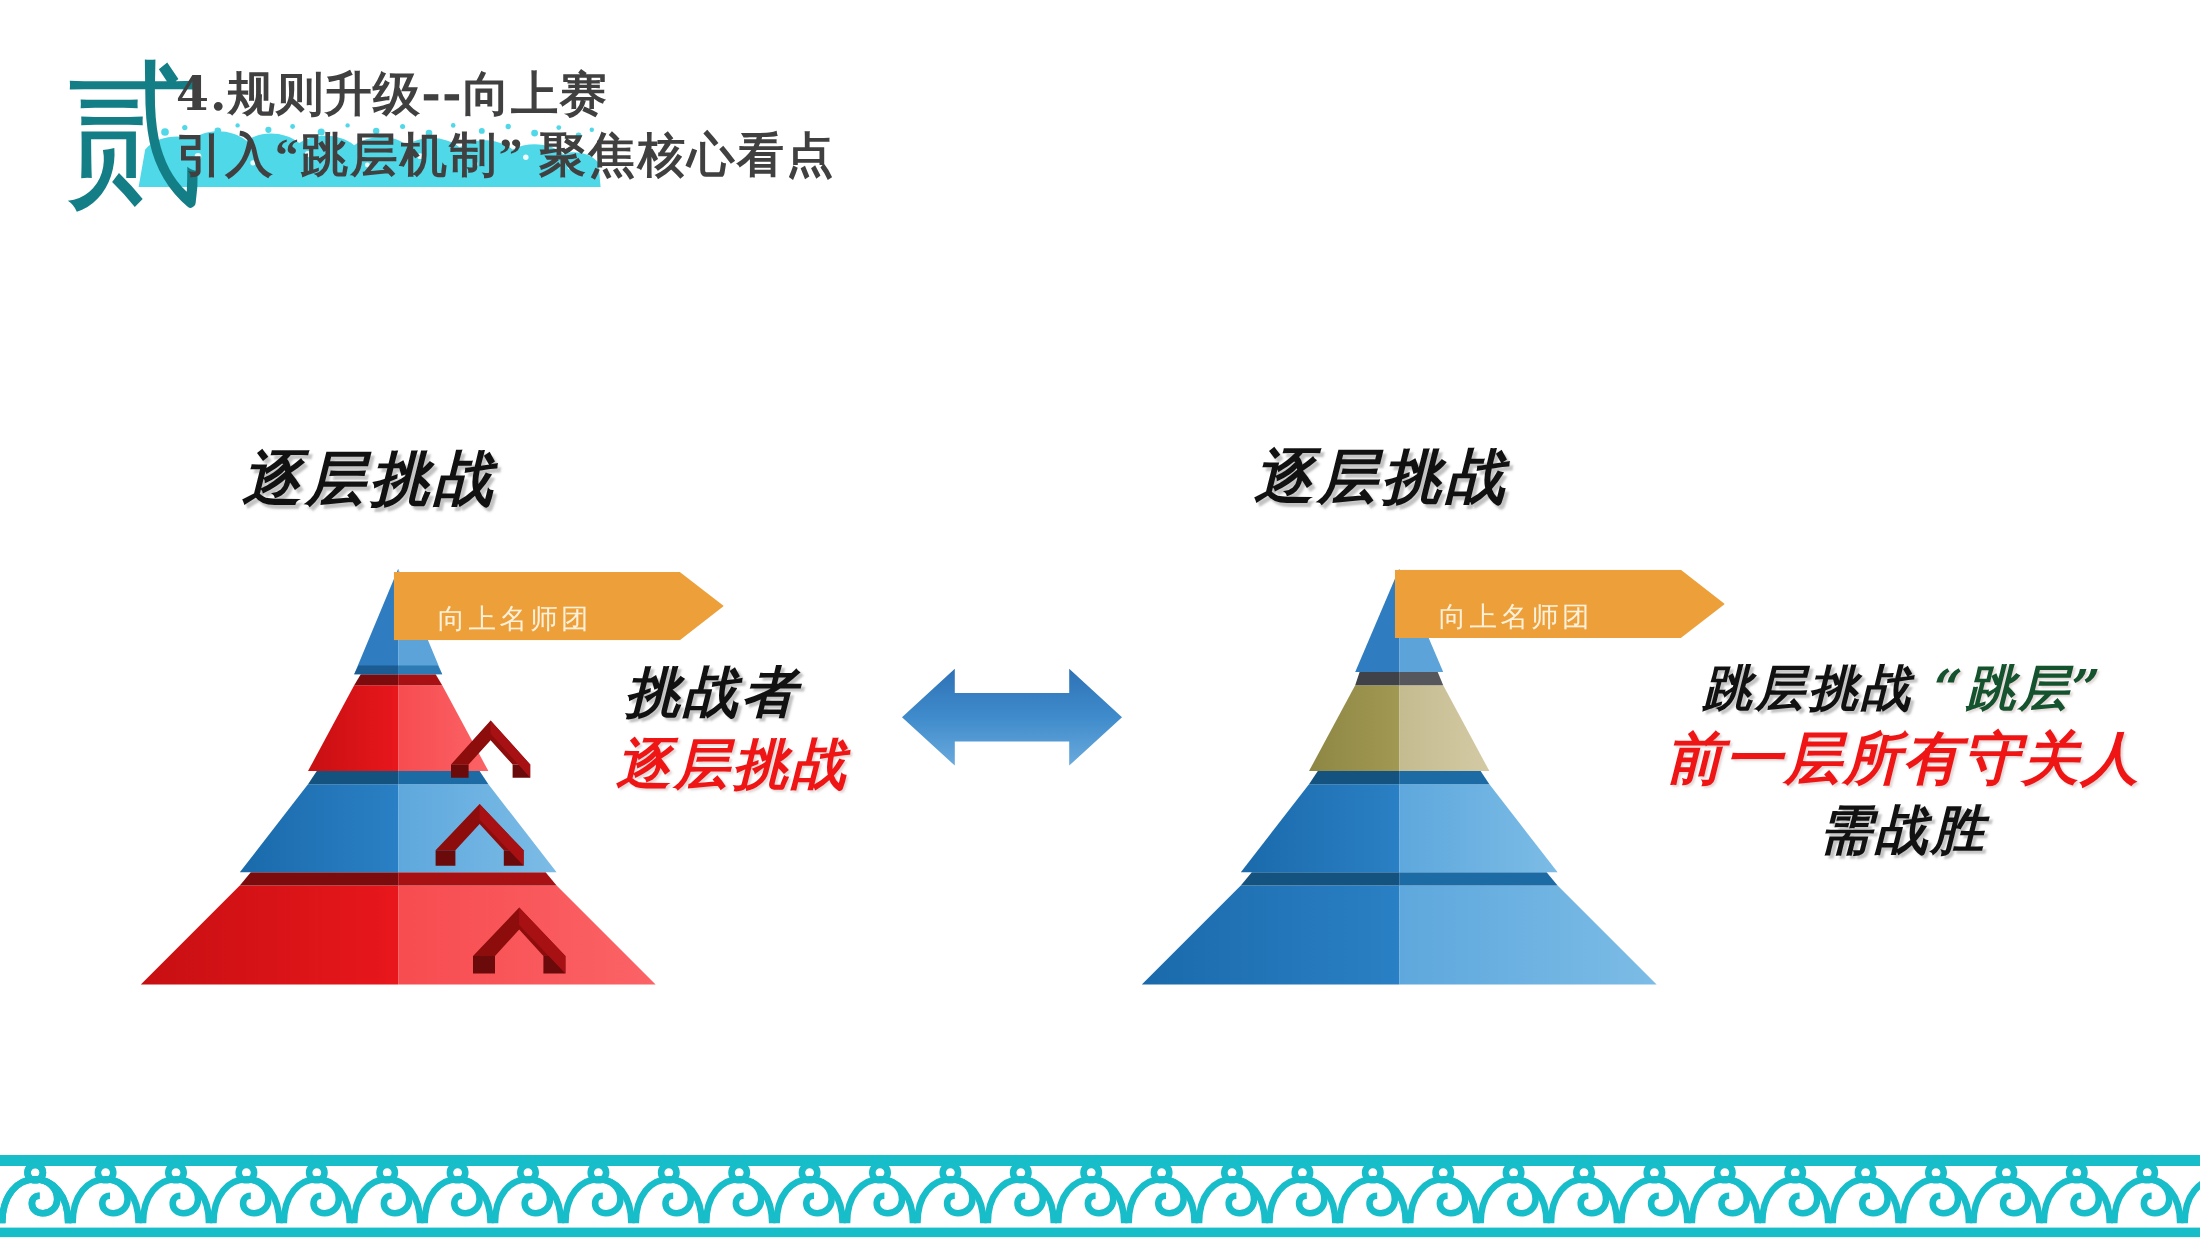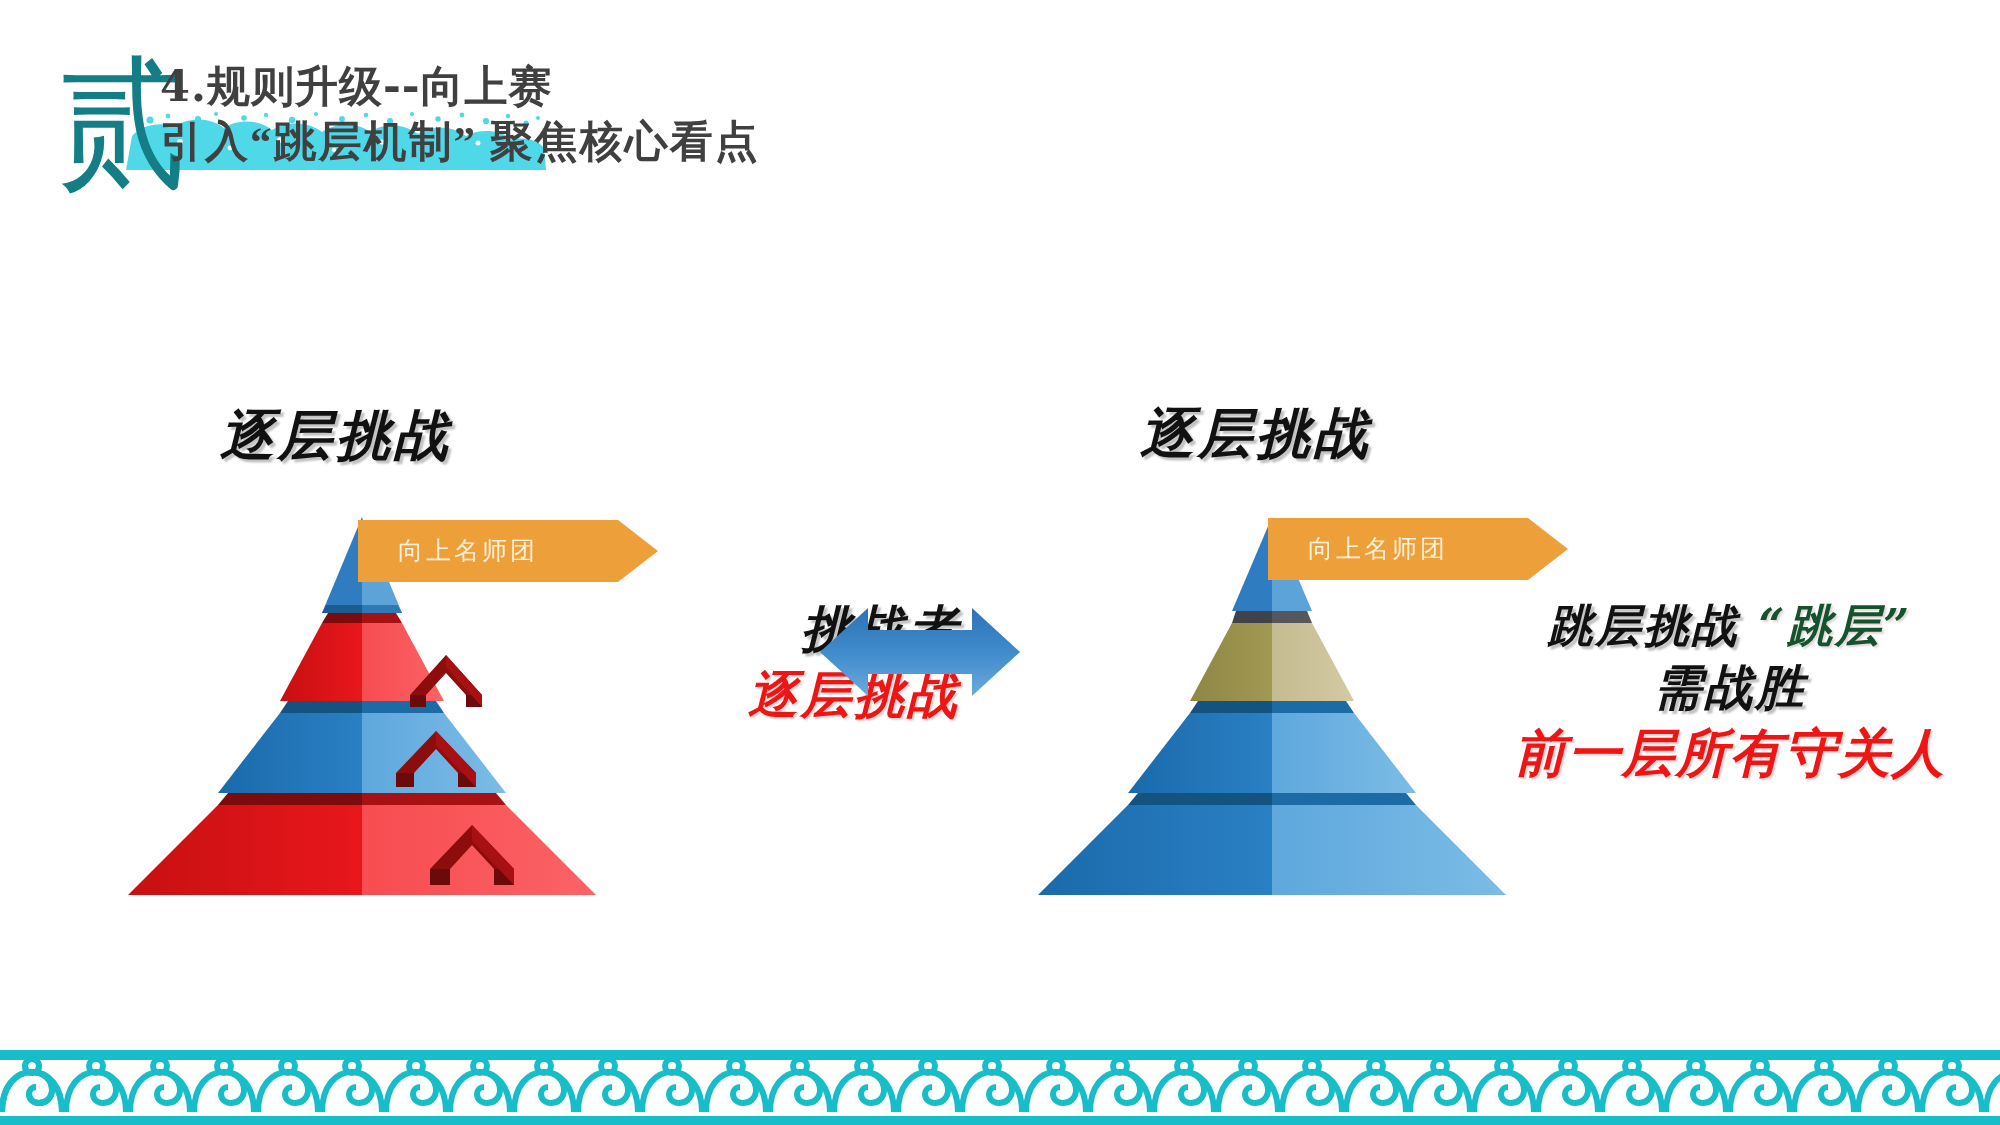--- a/index.html
+++ b/index.html
@@ -92,21 +92,21 @@
   .banner {
     position: absolute;
     width: 300px;
     height: 62px;
   }
   #banner-left  { left: 358px; top: 520px; }
   #banner-right { left: 1268px; top: 518px; }
   .banner-label {
     position: absolute;
     left: 40px;
-    top: 0;
+    top: 12px;
     height: 62px;
     line-height: 62px;
     font-family: "DejaVu Serif", serif;
     font-size: 25px;
     color: #fdf1dc;
     letter-spacing: 3px;
     white-space: nowrap;
   }
 
   
@@ -123,21 +123,21 @@
     margin-bottom: 8px;
   }
   .side-line.black {
     color: #111111;
     text-shadow: 3px 3px 2px rgba(120,120,120,0.45);
   }
   .side-line.red {
     color: #ef1515;
     text-shadow: 2px 2px 2px rgba(160,120,120,0.30);
   }
-  #text-left  { left: 560px; top: 600px; width: 400px; text-align: right; }
+  #text-left  { left: 560px; top: 600px; width: 400px; text-align: left; }
   #text-left .side-line { font-size: 50px; }
   #text-left .l1 { margin-left: 8px; }
   #text-left .l3 { margin-left: 4px; }
 
   #text-right { left: 1470px; top: 600px; width: 520px; text-align: center; }
   #text-right .side-line { font-size: 48px; }
   #text-right .r1 { font-size: 45px; }
   #text-right .r3 { font-size: 52px; letter-spacing: 2px; }
   .inline-red {
     color: #14532d;
@@ -367,22 +367,22 @@
     <polygon points="0,0 260,0 300,31 260,62 0,62" fill="#eda03a"></polygon>
   </svg>
   <div class="banner-label">向上名师团</div>
 </div>
 
 <div class="side-text" id="text-right">
   <div class="side-line black r1">
     <span>跳层挑战</span>
     <span class="inline-red">“跳层”</span>
   </div>
+  <div class="side-line red r3">前一层所有守关人</div>
   <div class="side-line black r2">需战胜</div>
-  <div class="side-line red r3">前一层所有守关人</div>
 </div>
 
 <div id="wave-border">
   <svg width="2000" height="75" viewBox="0 0 2000 75" preserveAspectRatio="none">
     <rect x="0" y="0" width="2000" height="10" fill="#17bdc9"></rect>
     <rect x="0" y="66" width="2000" height="9" fill="#17bdc9"></rect>
     <g fill="none" stroke="#17bdc9" stroke-width="6">
       <g id="wavecell">
         <path d="M2,62 C2,36 16,22 32,22 C44,22 52,30 52,40 C52,48 46,53 39,53
                  C33,53 29,49 29,44 C29,40 32,37 36,37"></path>

